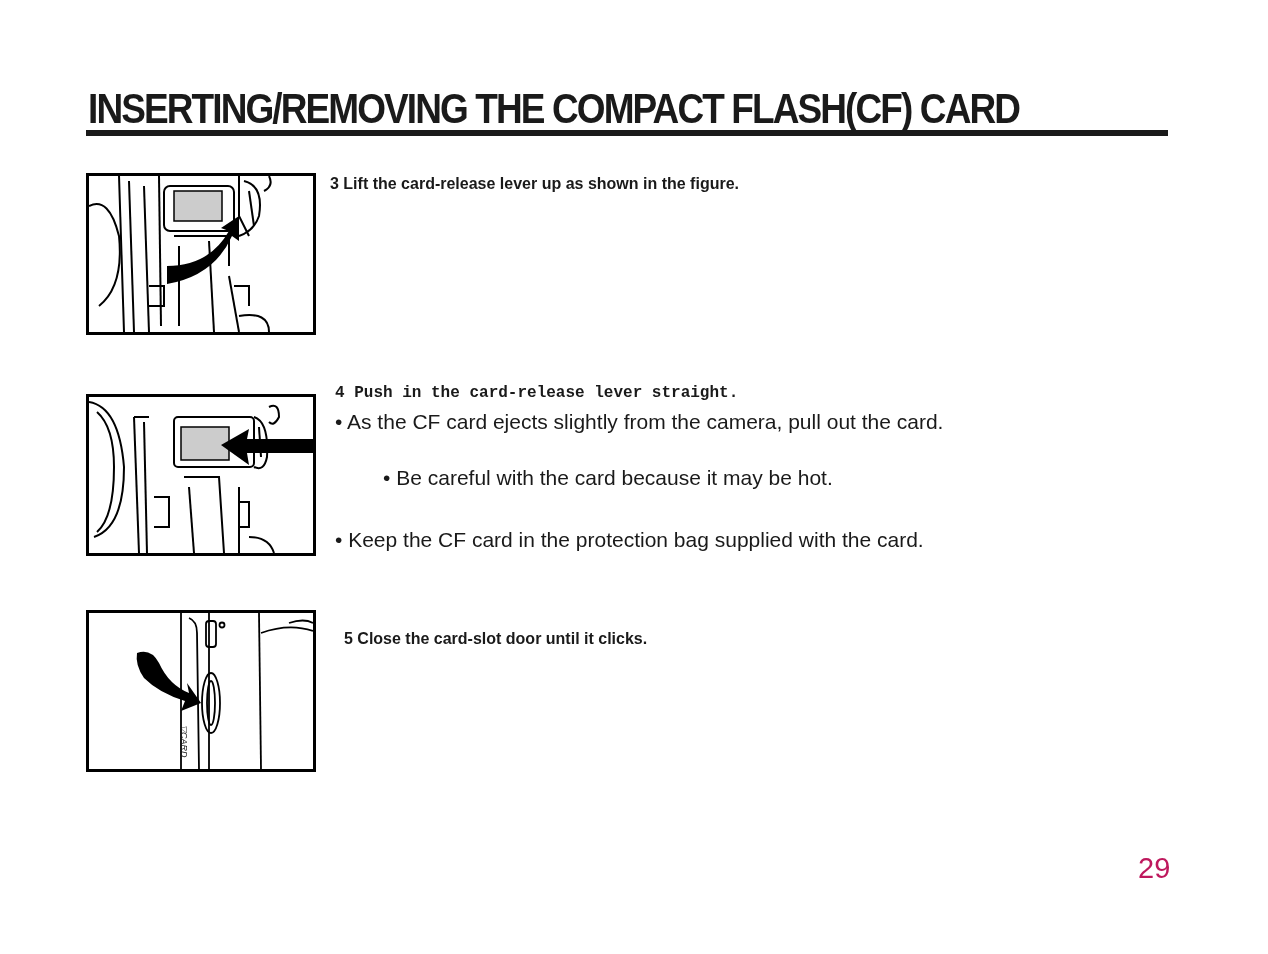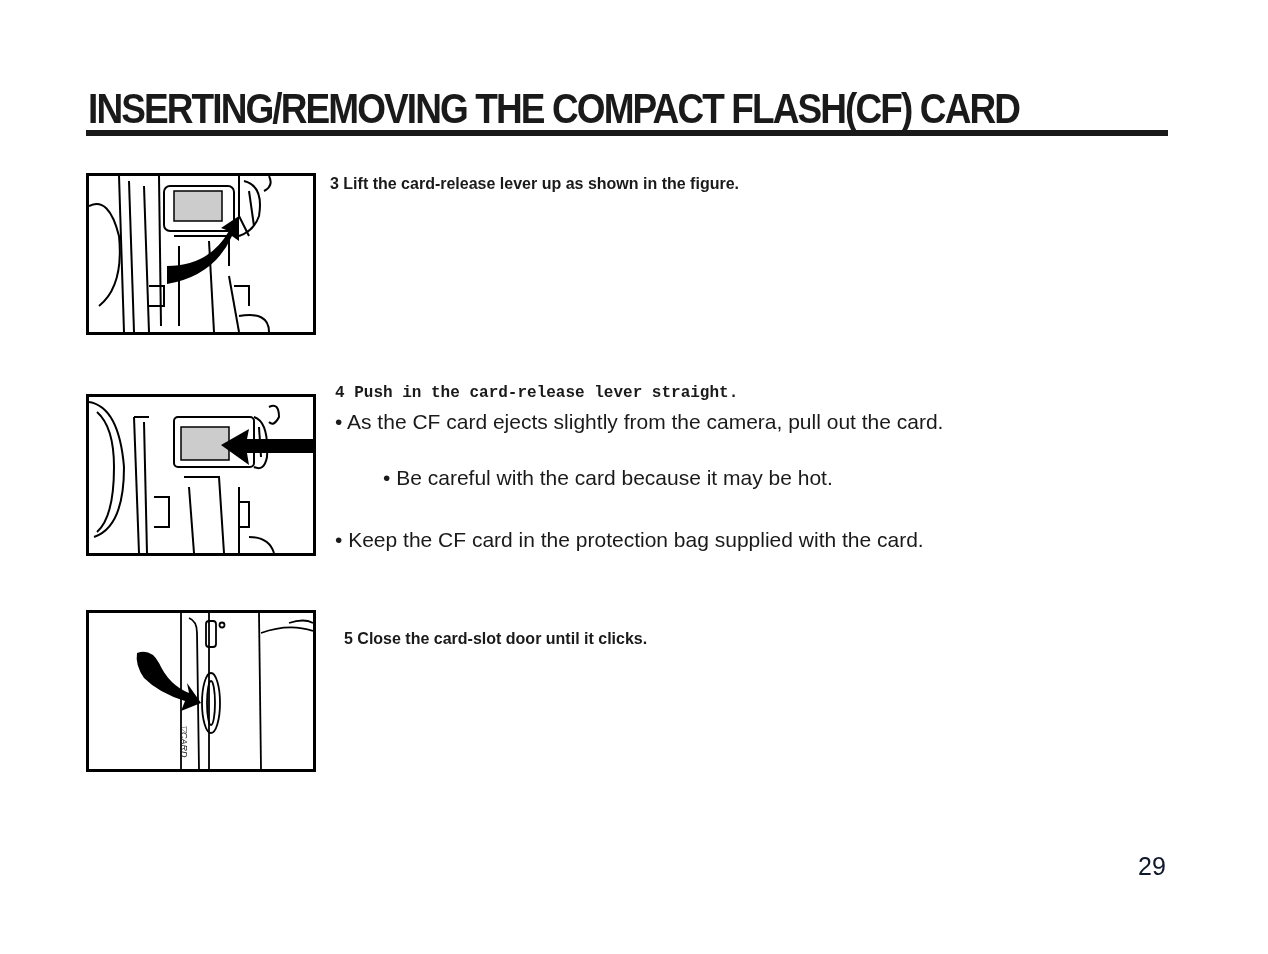--- a/index.html
+++ b/index.html
@@ -3,21 +3,21 @@
 <meta charset="utf-8">
 <style>
   html, body { margin:0; padding:0; background:#ffffff; }
   body { width:1268px; height:954px; position:relative; overflow:hidden; font-family:"Liberation Sans", sans-serif; color:#1a1a1a; }
   .title { position:absolute; left:88px; top:84px; font-family:"Liberation Sans", sans-serif; font-weight:bold; font-size:43px; letter-spacing:-2.2px; transform:scaleX(0.86); transform-origin:left top; white-space:nowrap; color:#1a1a1a; }
   .title-rule { position:absolute; left:86px; top:130px; width:1082px; height:6px; background:#1a1a1a; }
   .fig { position:absolute; left:86px; width:224px; height:156px; border:3px solid #000; background:#fff; overflow:hidden; box-sizing:content-box; }
   .fig svg { width:100%; height:100%; display:block; }
   .step-head { position:absolute; font-family:"Liberation Sans", sans-serif; font-weight:bold; font-size:16px; color:#1a1a1a; white-space:nowrap; }
   .bullet { position:absolute; font-family:"Liberation Sans", sans-serif; font-size:21px; color:#1a1a1a; white-space:nowrap; }
-  .page-num { position:absolute; left:1138px; top:852px; font-size:25px; color:#0f172a; }
+  .page-num { position:absolute; left:1138px; top:852px; font-size:29px; color:#be185d; }
 </style>
 </head>
 <body>
 
 <div class="title">INSERTING/REMOVING THE COMPACT FLASH(CF) CARD</div>
 <div class="title-rule"></div>
 
 <div class="fig" style="top:173px;">
   <svg viewBox="0 0 224 156">
     <g fill="none" stroke="#000" stroke-width="2">

